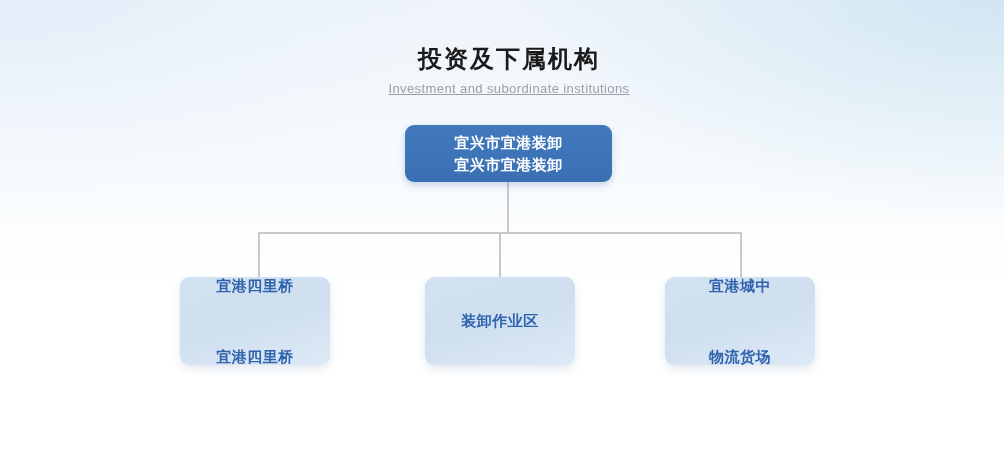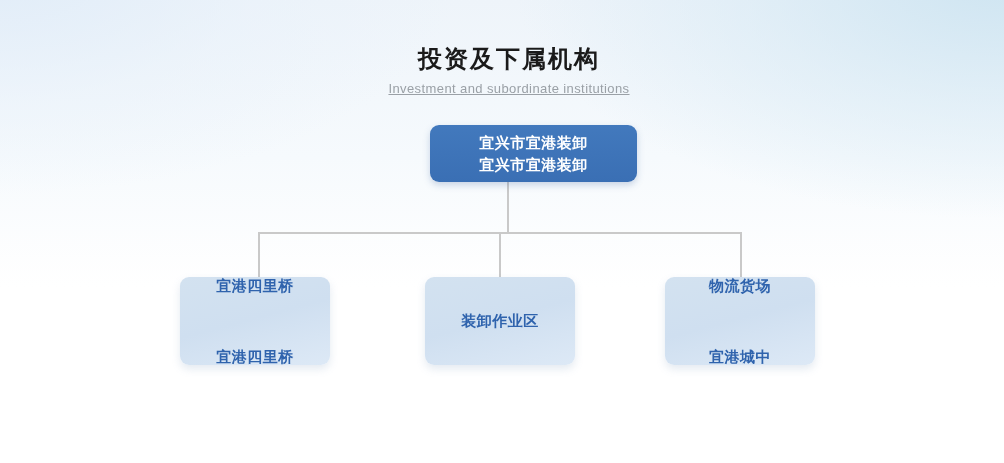--- a/index.html
+++ b/index.html
@@ -84,21 +84,20 @@
     text-align: center;
   }
 
   .node-root {
     left: 405px;
     top: 125px;
     width: 207px;
     height: 57px;
     background: linear-gradient(180deg, #4279bd 0%, #3a6fb4 100%);
     box-shadow: 0 3px 7px rgba(60,100,160,0.26);
-    margin-left: 25px;
   }
   .node-root .line {
     color: #ffffff;
     font-size: 15px;
     font-weight: bold;
     line-height: 22px;
     letter-spacing: 0.5px;
     white-space: nowrap;
   }
 
@@ -146,17 +145,17 @@
   <div class="node node-child child-1">
     <div class="line">宜港四里桥</div>
     <div class="line">宜港四里桥</div>
   </div>
 
   <div class="node node-child child-2">
     <div class="line">装卸作业区</div>
   </div>
 
   <div class="node node-child child-3">
+    <div class="line">宜港城中</div>
     <div class="line">物流货场</div>
-    <div class="line">宜港城中</div>
   </div>
 
 </div>
 
 </body></html>

